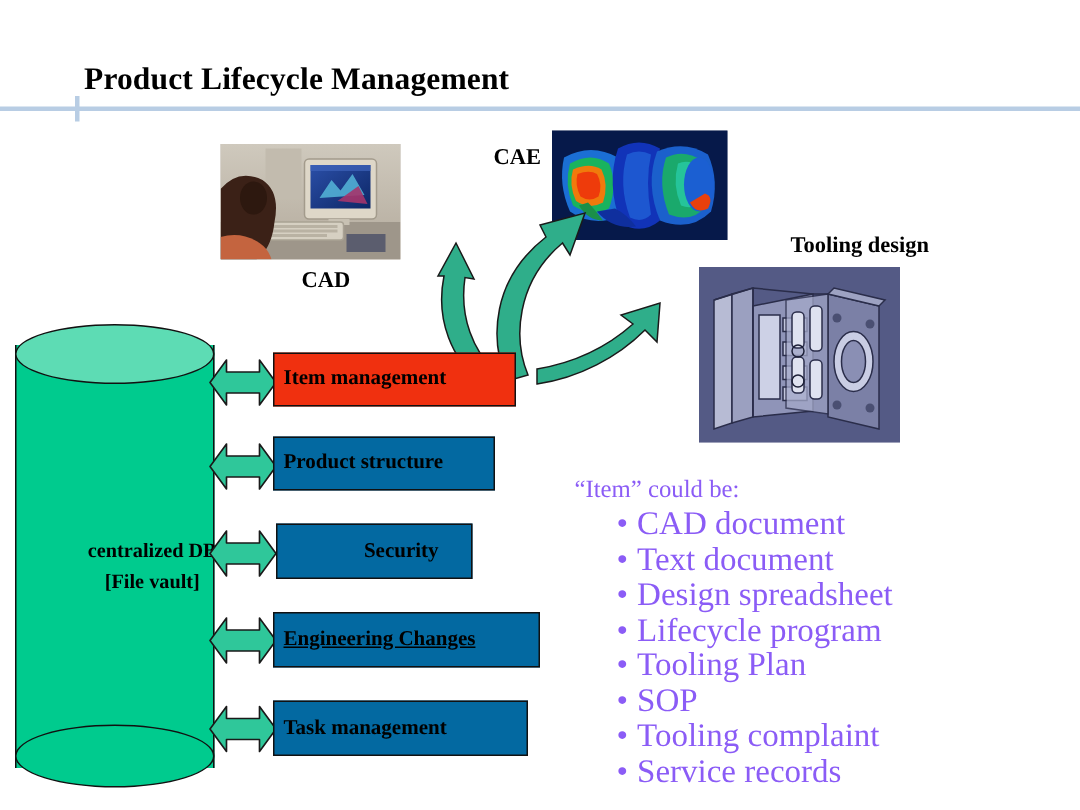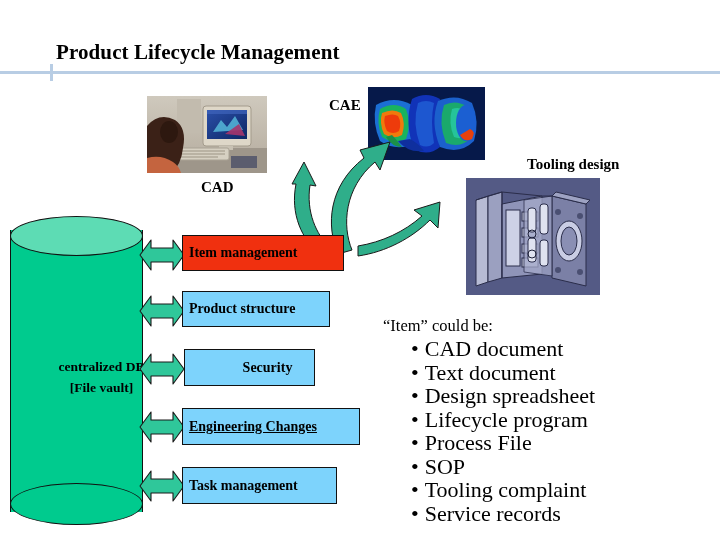--- a/index.html
+++ b/index.html
@@ -110,34 +110,34 @@
   
   .box{
     position:absolute;
     box-sizing:border-box;
     border:1px solid #111;
     display:flex;align-items:center;
     font-size:14px;font-weight:bold;color:#000;
     white-space:nowrap;
     padding-left:36px;
   }
-  .box.green{ background:#7dd3fc; }
+  .box.green{ background:#0369a1; }
   .box.red{ background:#f0300f; }
   .box.ctr{ justify-content:center; }
   .box.lft{ justify-content:flex-start; padding-left:6px; }
 
   
   .biarrow{ position:absolute; }
 
   
   .bullets{
     position:absolute;
     left:383px; top:314px;
     width:300px;
-    color:#000000;
+    color:#8b5cf6;
   }
   .bullets .head{
     font-size:16.5px;
     line-height:23px;
     margin:0 0 0 0;
     white-space:nowrap;
   }
   .bullets ul{
     list-style:none;
     margin:0; padding:0 0 0 28px;
@@ -303,31 +303,31 @@
   </div>
   <div class="box green lft" style="left:182px;top:291px;width:148px;height:36px;">
     <span>Product structure</span>
   </div>
   <div class="box green ctr" style="left:184px;top:349px;width:131px;height:37px;">
     <span>Security</span>
   </div>
   <div class="box green lft" style="left:182px;top:408px;width:178px;height:37px;text-decoration:underline;">
     <span>Engineering Changes</span>
   </div>
-  <div class="box green lft" style="left:182px;top:467px;width:155px;height:37px;">
+  <div class="box green lft" style="left:182px;top:467px;width:170px;height:37px;">
     <span>Task management</span>
   </div>
 
   <div class="bullets">
     <div class="head">“Item” could be:</div>
     <ul>
       <li><span class="bul">•</span><span>CAD document</span></li>
       <li><span class="bul">•</span><span>Text document</span></li>
       <li><span class="bul">•</span><span>Design spreadsheet</span></li>
       <li><span class="bul">•</span><span>Lifecycle program</span></li>
-      <li><span class="bul">•</span><span>Process File</span></li>
+      <li><span class="bul">•</span><span>Tooling Plan</span></li>
       <li><span class="bul">•</span><span>SOP</span></li>
       <li><span class="bul">•</span><span>Tooling complaint</span></li>
       <li><span class="bul">•</span><span>Service records</span></li>
     </ul>
   </div>
 
 </div>
 
 </body></html>

